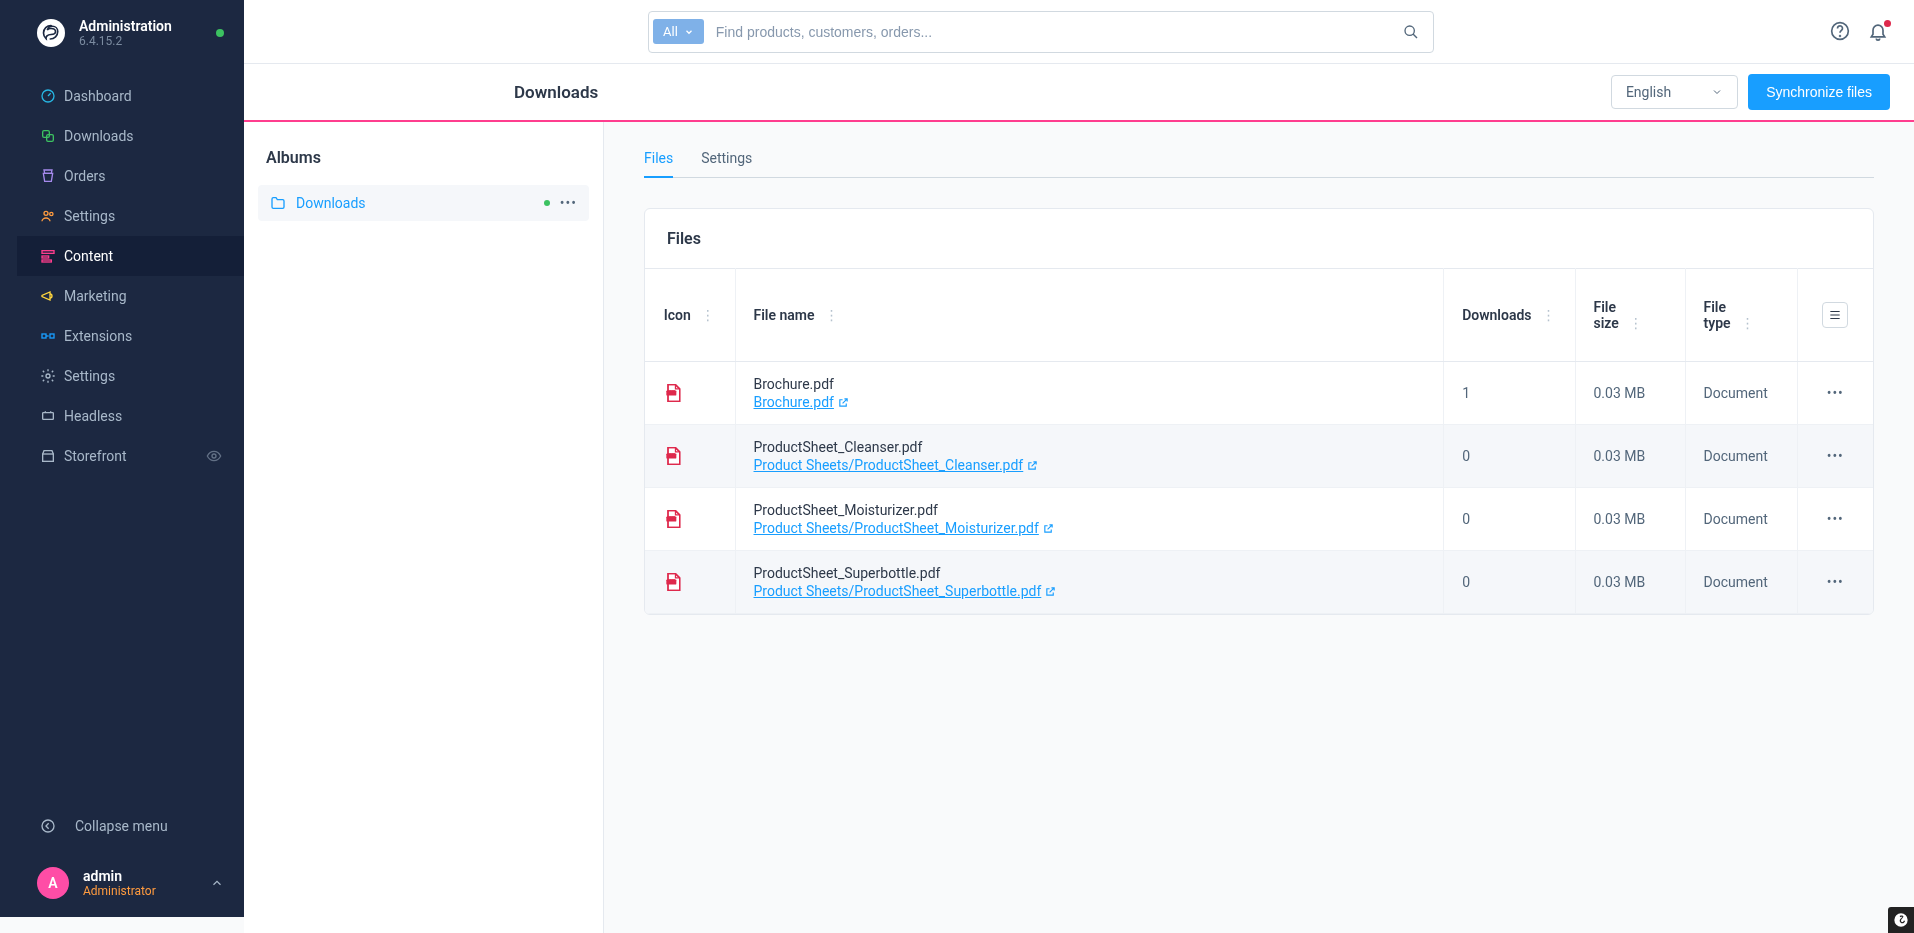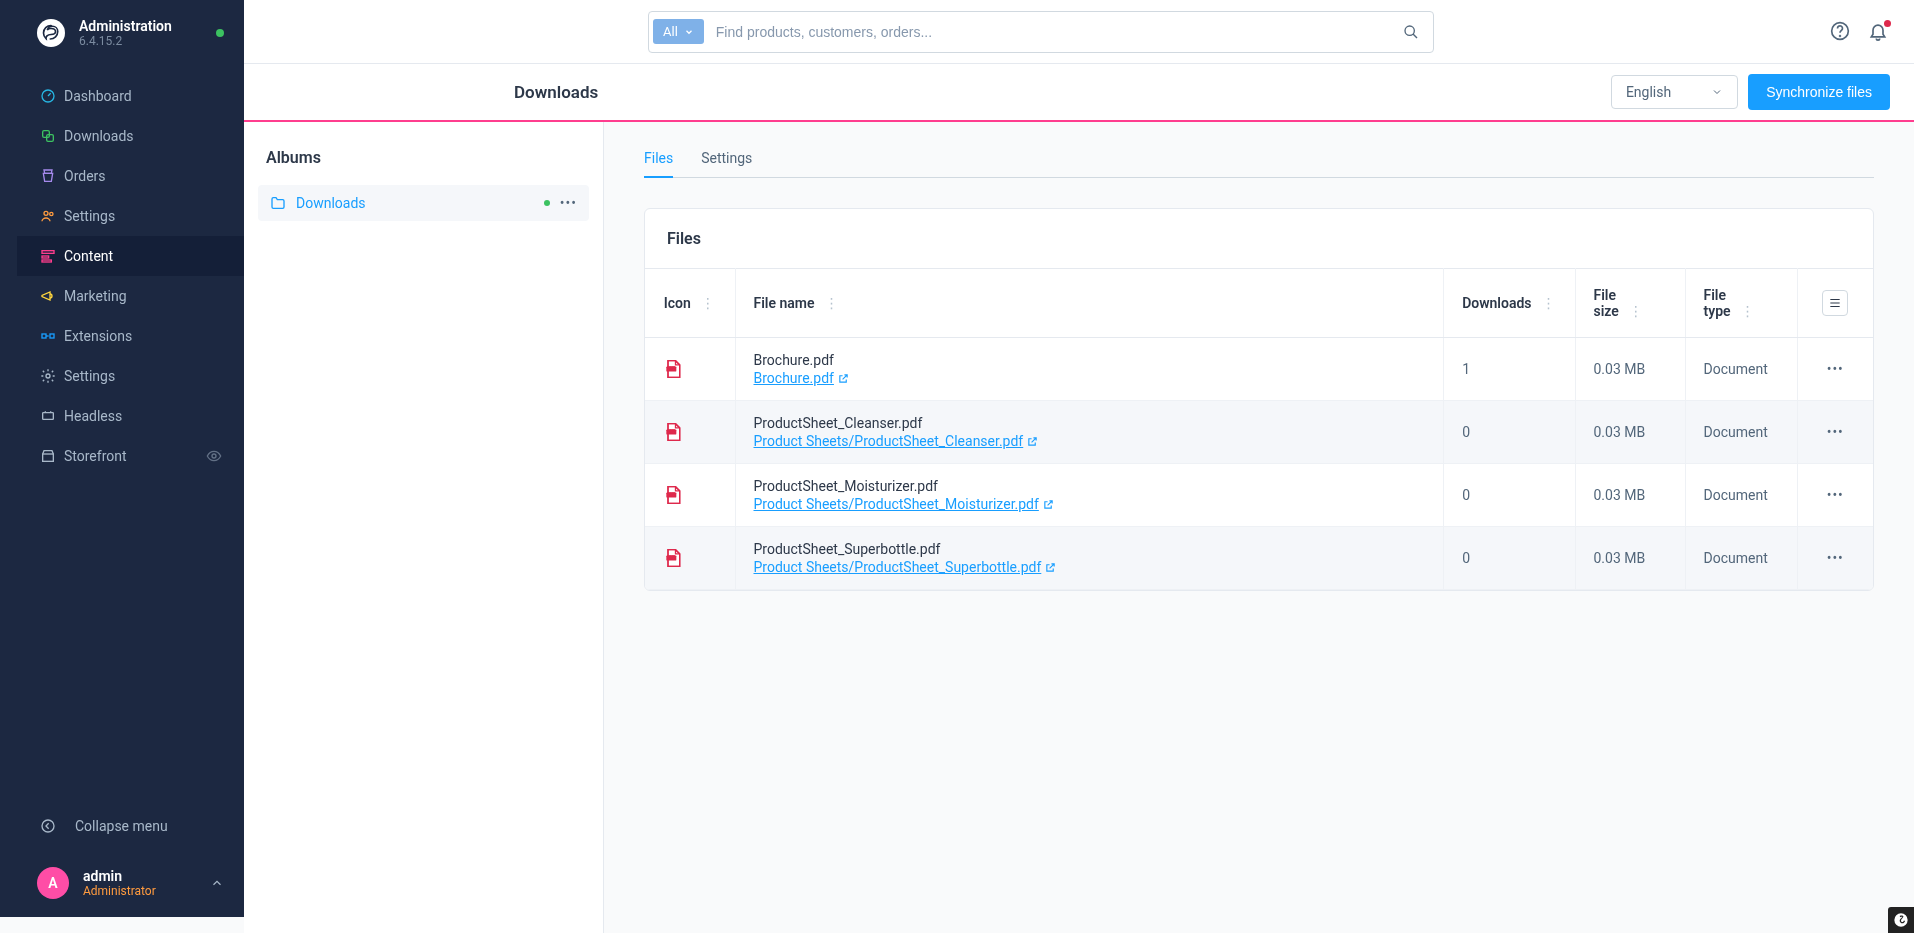--- a/index.html
+++ b/index.html
@@ -64,21 +64,21 @@
 
 .detail-panel { flex: 1; padding: 18px 40px; overflow: auto; }
 .tabs-row { display: flex; gap: 28px; border-bottom: 1px solid #d1d9e0; margin-bottom: 30px; }
 .tab { padding: 10px 0; cursor: pointer; color: #52667a; }
 .tab.active { color: #189eff; border-bottom: 2px solid #189eff; margin-bottom: -1px; }
 
 .card { background: #fff; border: 1px solid #e5e9ef; border-radius: 6px; overflow: hidden; }
 .card-title { font-size: 16px; font-weight: 600; color: #2d3849; padding: 20px 22px; }
 
 table { width: 100%; border-collapse: collapse; }
-th { text-align: left; padding: 18px 18px; border-top: 1px solid #e5e9ef; border-bottom: 1px solid #e5e9ef; font-weight: 600; color: #2d3849; font-size: 14px; }
+th { text-align: left; padding: 30px 18px; border-top: 1px solid #e5e9ef; border-bottom: 1px solid #e5e9ef; font-weight: 600; color: #2d3849; font-size: 14px; }
 th .th-menu { color: #b6c2ce; margin-left: 10px; cursor: pointer; letter-spacing: 1px; font-weight: normal; }
 td { padding: 14px 18px; border-bottom: 1px solid #eef1f5; vertical-align: middle; color: #52667a; }
 tr.alt td { background: #f5f7fa; }
 .col-icon { width: 90px; border-right: 1px solid #eef1f5; text-align: center; }
 .col-name { border-right: 1px solid #eef1f5; }
 .col-dl { width: 126px; border-right: 1px solid #eef1f5; }
 .col-size { width: 110px; border-right: 1px solid #eef1f5; }
 .col-type { width: 112px; border-right: 1px solid #eef1f5; }
 .col-action { width: 76px; text-align: center; }
 th.col-action { text-align: center; }

